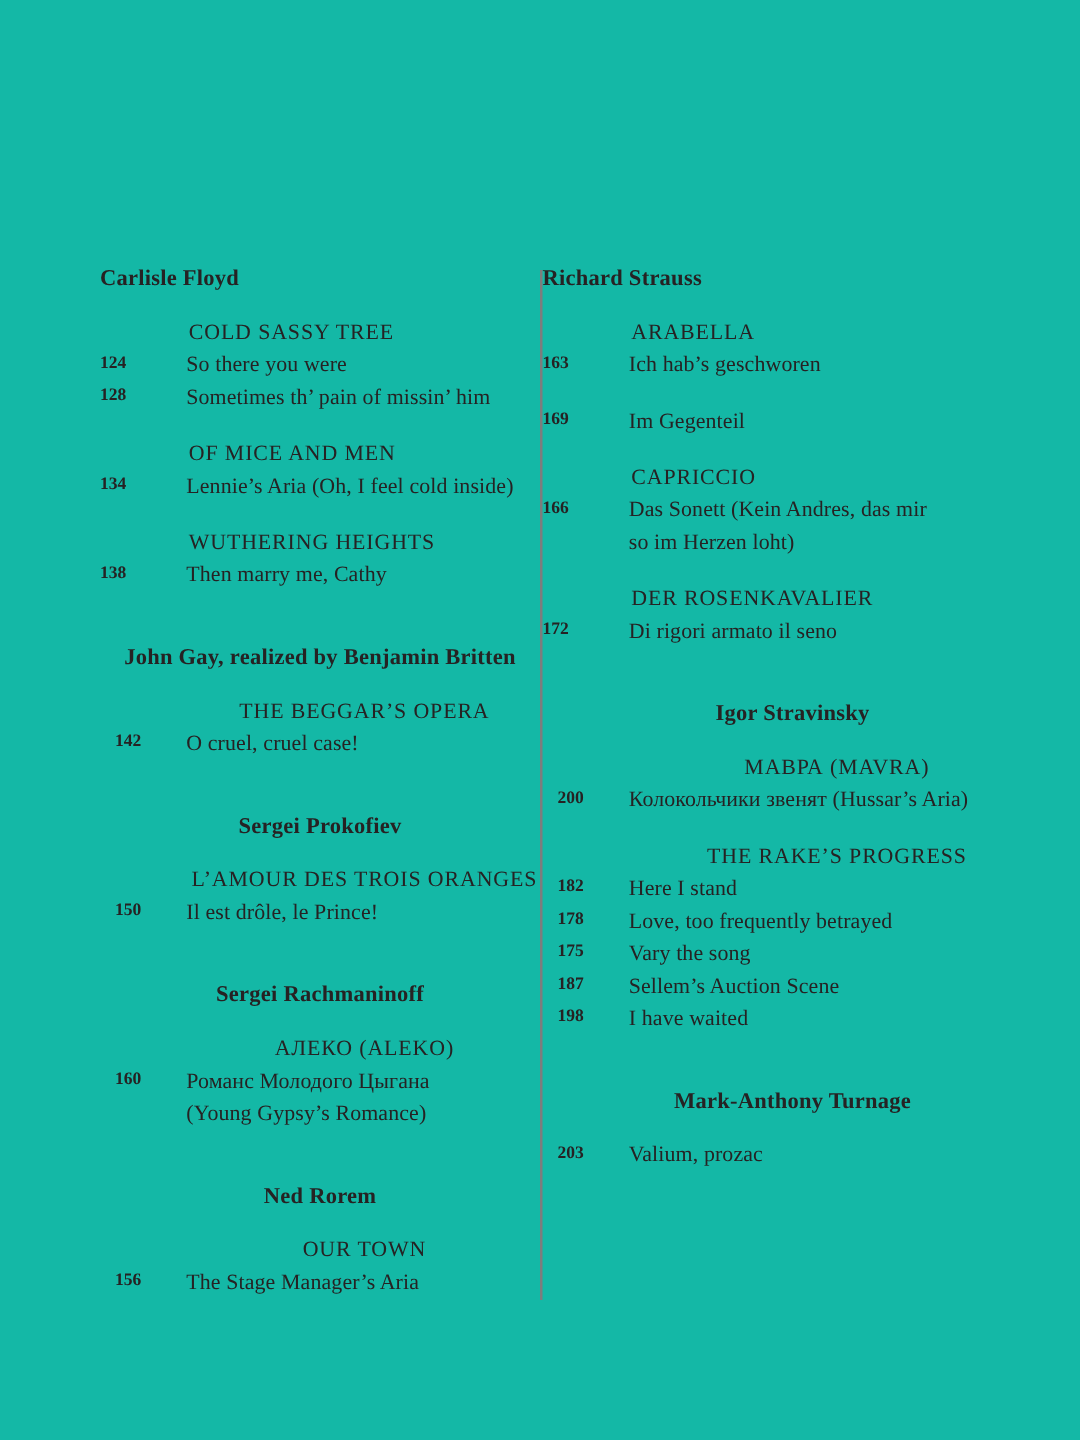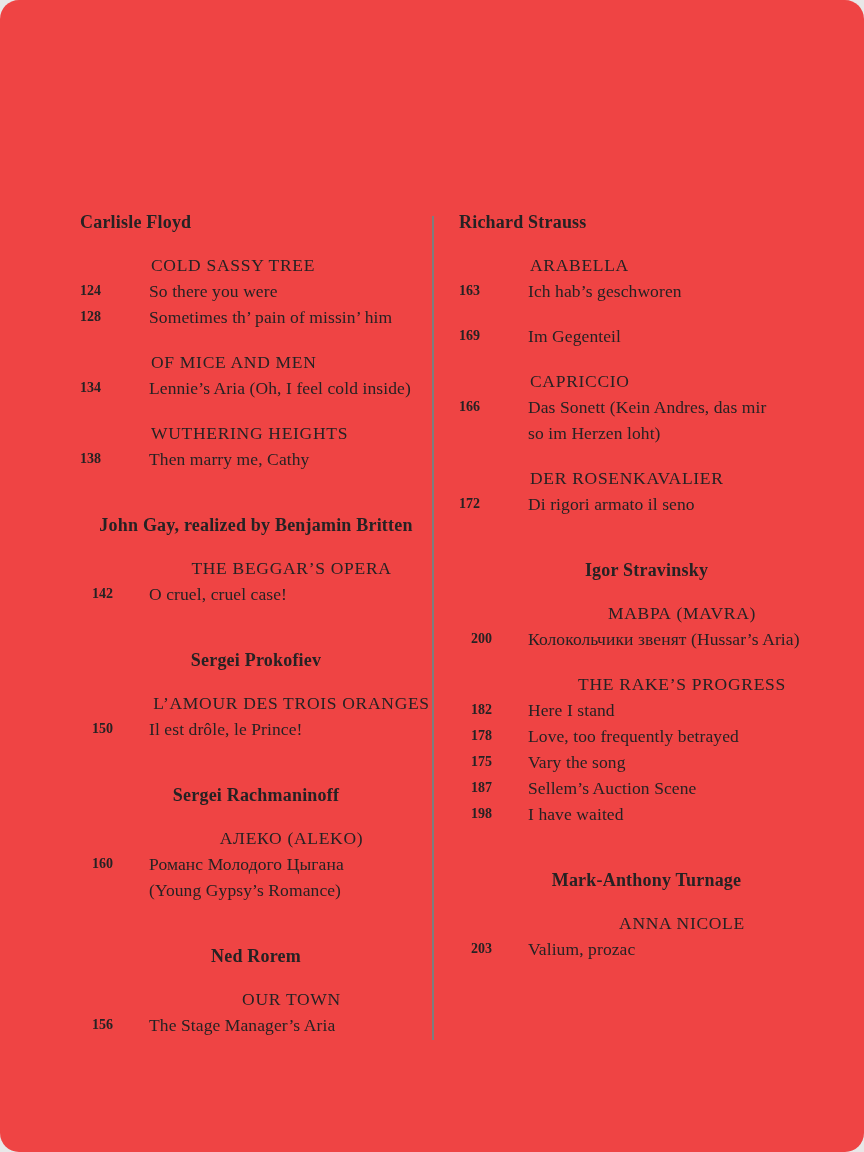--- a/index.html
+++ b/index.html
@@ -12,21 +12,21 @@
     background: #ffffff;
     box-sizing: border-box;
     padding: 211px 30px 0 80px;
     font-family: "Liberation Serif", serif;
     color: #262223;
     overflow: hidden;
   }
   .columns { display: flex; align-items: flex-start; }
   .col-left  { width: 352px; flex: none; }
   .divider   { width: 2px; height: 824px; background: #7d7d7d; flex: none; margin-top: 5px; }
-  .col-right { flex: 1; padding-left: 25px; }
+  .col-right { flex: 1; }
 
   .composer-block { }
   .composer-block + .composer-block { margin-top: 42px; text-align: center; }
   .composer-name {
     font-weight: 700;
     font-size: 18px;
     line-height: 22px;
     letter-spacing: 0.2px;
   }
   .opera { margin-top: 19px; }
@@ -41,21 +41,21 @@
     width: 45px;
     flex: none;
     font-weight: 700;
     font-size: 14px;
   }
   .aria-text { letter-spacing: 0.1px; margin-left: 24px; }
 </style>
 </head>
 <body>
 
-<div class="page" style="background: #ef4444; color: rgb(38, 34, 35); border-radius: 19px;">
+<div class="page" style="background: #14b8a6; color: rgb(38, 34, 35);">
   <div class="columns">
     <div class="col-left" id="col-left">
         <div class="composer-block">
           <div class="composer-name">Carlisle Floyd</div>
           <div class="opera">
             <div class="opera-title">COLD SASSY TREE</div>
             <div class="aria-row">
               <span class="page-num">124</span>
               <span class="aria-text">So there you were</span>
             </div>
@@ -189,21 +189,20 @@
             </div>
             <div class="aria-row">
               <span class="page-num">198</span>
               <span class="aria-text">I have waited</span>
             </div>
           </div>
         </div>
         <div class="composer-block">
           <div class="composer-name">Mark-Anthony Turnage</div>
           <div class="opera">
-            <div class="opera-title">ANNA NICOLE</div>
             <div class="aria-row">
               <span class="page-num">203</span>
               <span class="aria-text">Valium, prozac</span>
             </div>
           </div>
         </div>
       </div>
   </div>
 </div>
 

